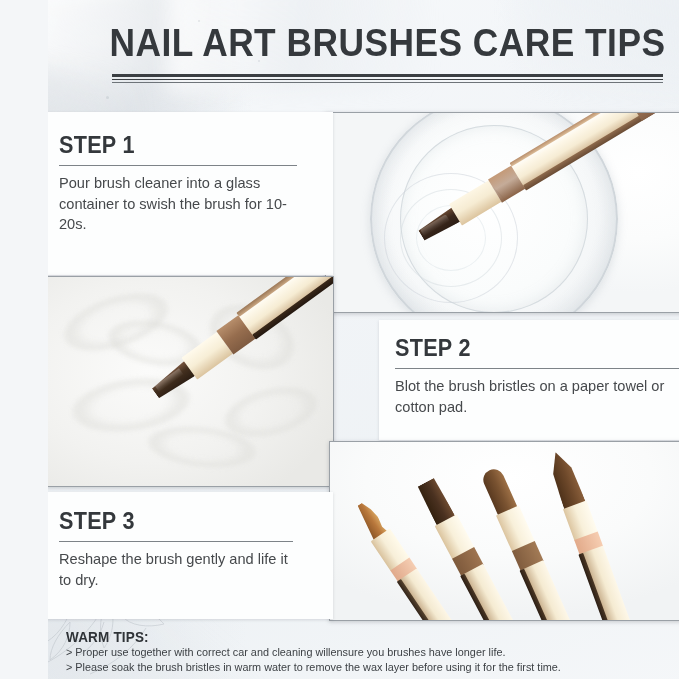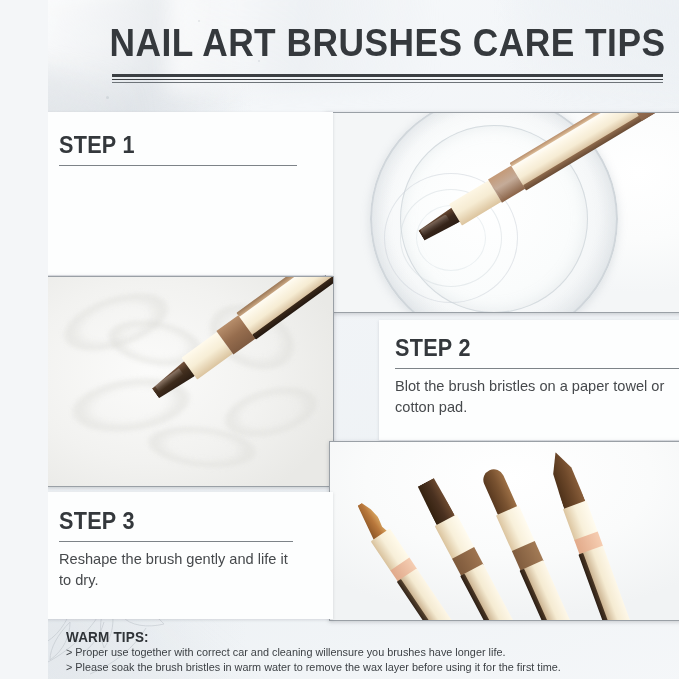--- a/index.html
+++ b/index.html
@@ -207,20 +207,21 @@
         <div class="ferrule" style="left:248px;top:-16px;width:26px;height:32px;
              background:linear-gradient(180deg,#c9a07c 0%,#a0785a 50%,#866046 100%);"></div>
       </div>
     </div>
   </div>
 
   <div class="card c1">
     <div class="pad">
       <div class="step-head">STEP 1</div>
       <div class="step-rule"></div>
+      <div class="step-body">Pour brush cleaner into a glass container to swish the brush for 10-20s.</div>
     </div>
   </div>
 
   <div class="photo p2">
     <div class="scene scene2">
       <div class="paper-fold" style="left:14px;top:20px;width:110px;height:50px;transform:rotate(-18deg);"></div>
       <div class="paper-fold" style="left:60px;top:44px;width:96px;height:44px;transform:rotate(10deg);"></div>
       <div class="paper-fold" style="left:24px;top:102px;width:120px;height:52px;transform:rotate(-8deg);"></div>
       <div class="paper-fold" style="left:160px;top:30px;width:90px;height:60px;transform:rotate(24deg);"></div>
       <div class="paper-fold" style="left:176px;top:112px;width:96px;height:46px;transform:rotate(-14deg);"></div>

